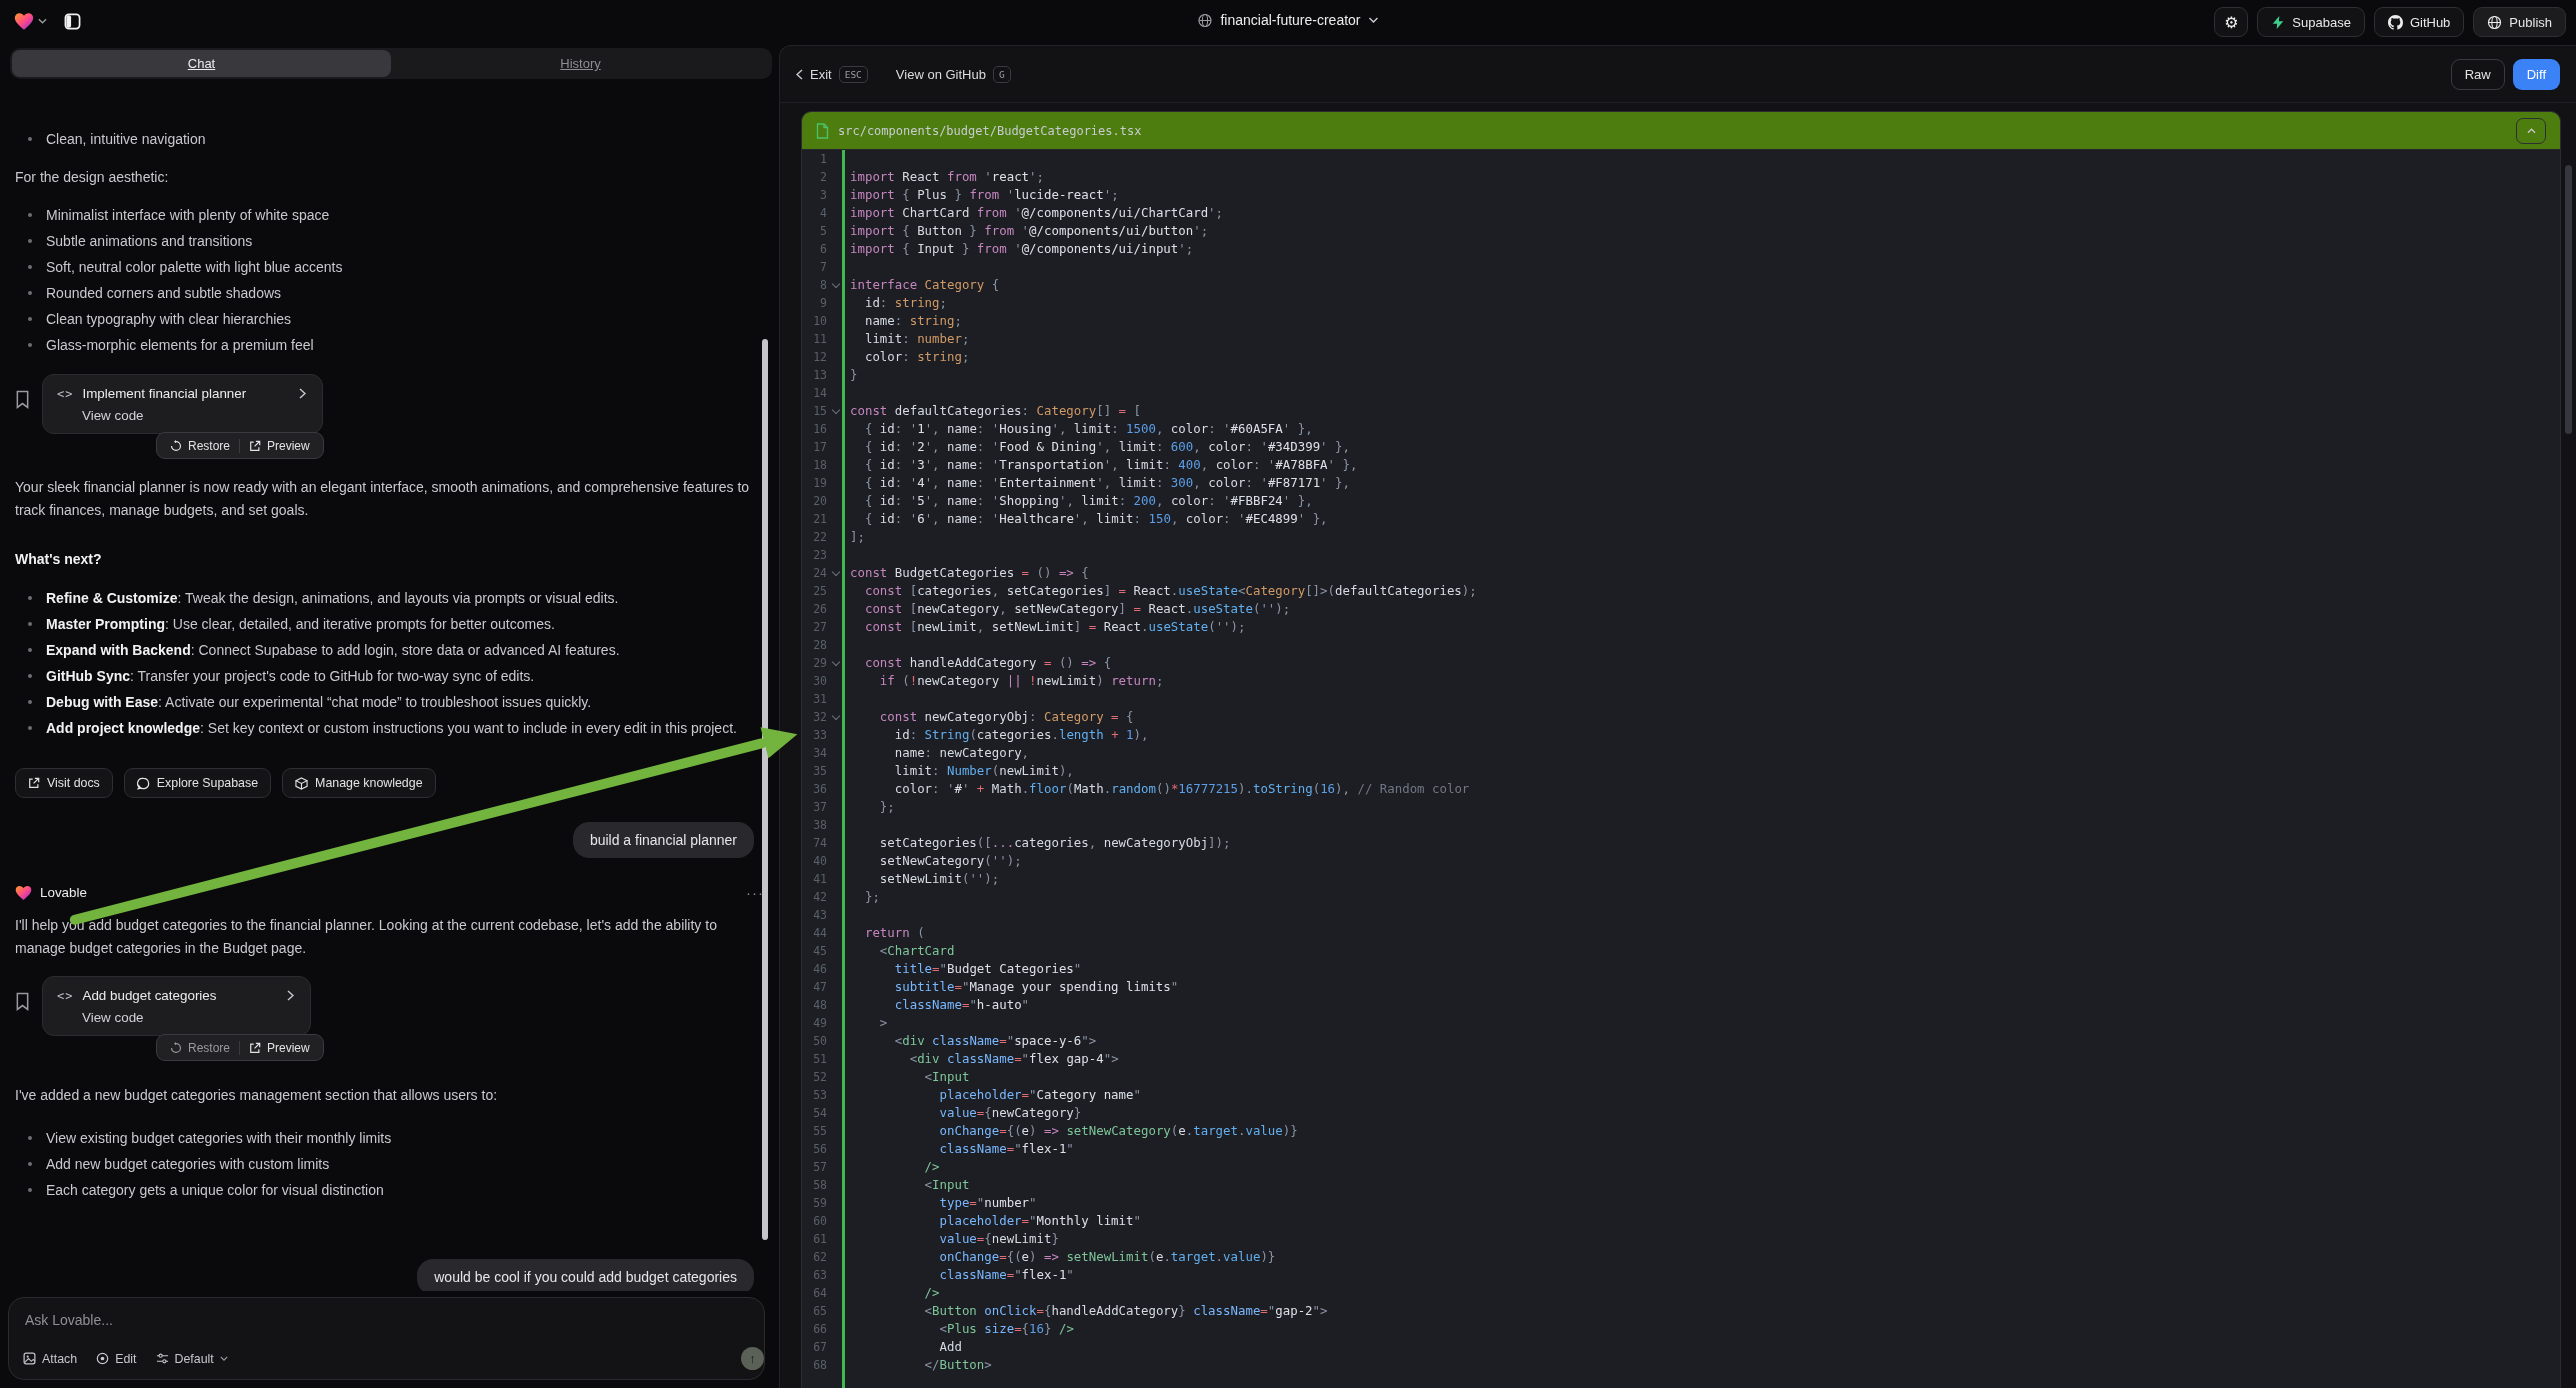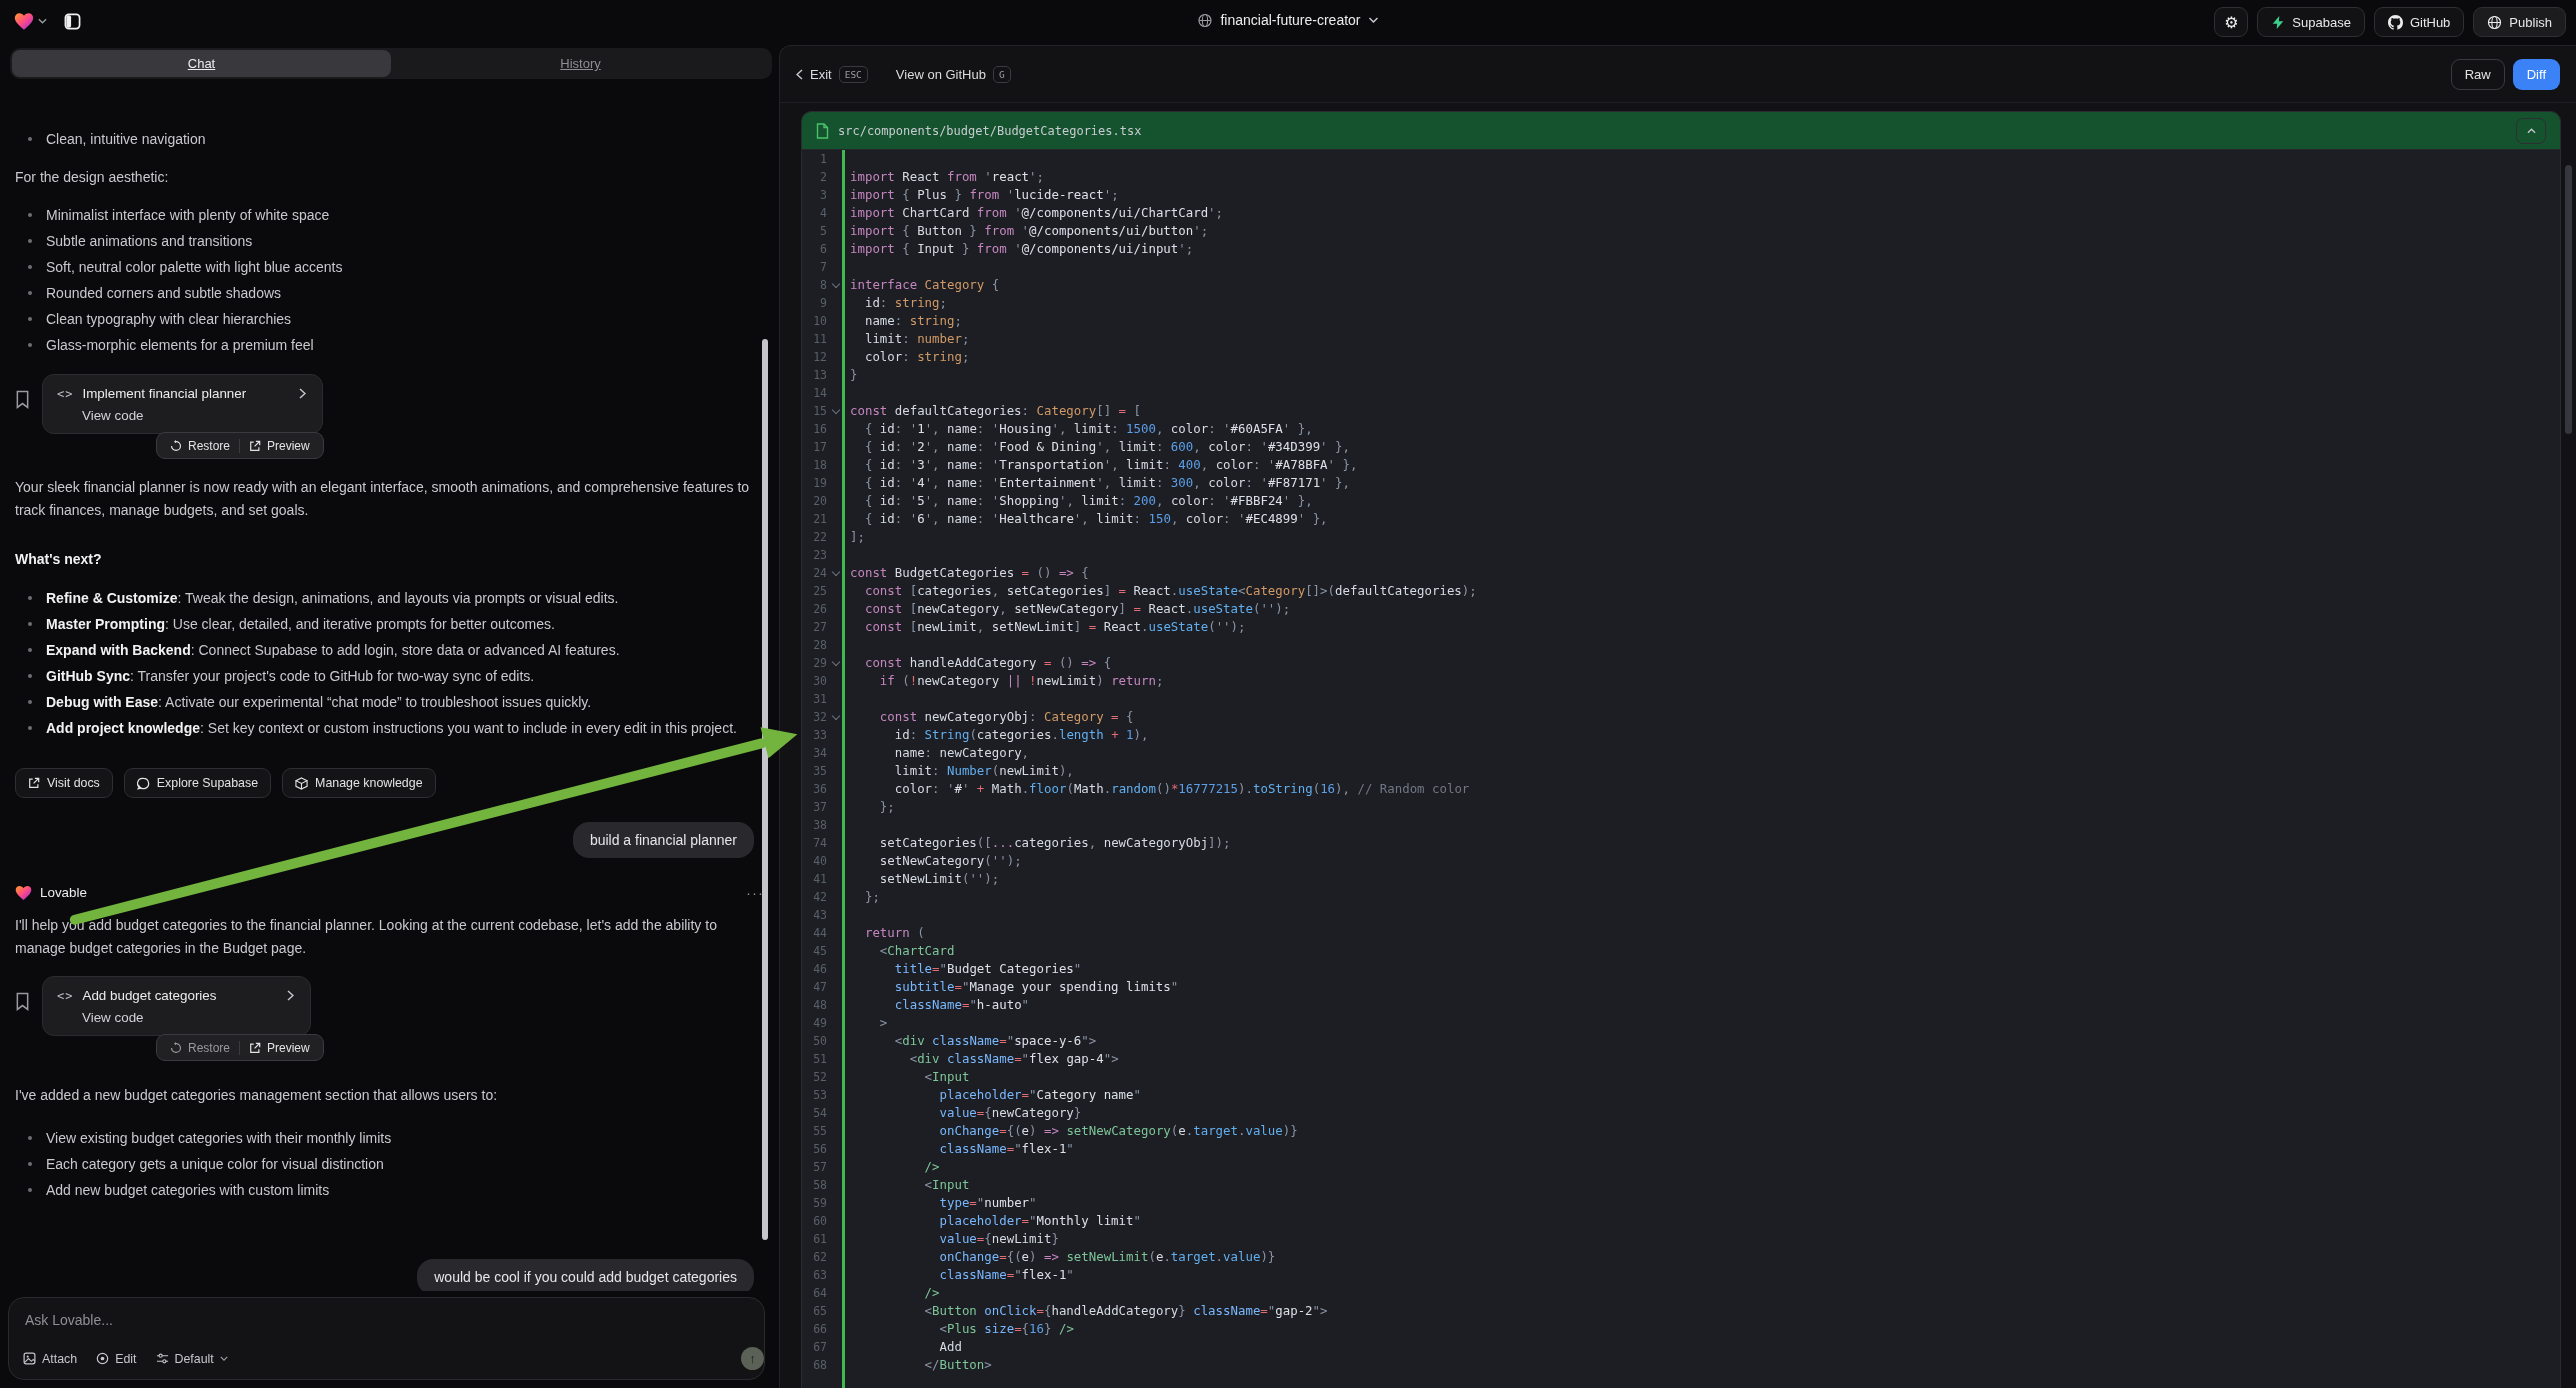--- a/index.html
+++ b/index.html
@@ -61,21 +61,21 @@
   
   .code-panel { position:absolute; left:779px; top:45px; right:0; bottom:0; background:#121215; border-top-left-radius:12px; border-left:1px solid #232327; border-top:1px solid #232327; }
   .code-header { position:absolute; left:0; right:0; top:0; height:57px; border-bottom:1px solid #202024; display:flex; align-items:center; padding:0 16px; gap:10px; }
   .hdr-link { display:flex; align-items:center; gap:7px; font-size:13px; color:#dcdcdf; cursor:pointer; }
   .key-badge { font-family:"DejaVu Sans Mono", monospace; font-size:9.5px; color:#9b9ba2; border:1px solid #3a3a40; border-radius:5px; padding:2px 5px; }
   .hdr-right { margin-left:auto; display:flex; gap:8px; }
   .raw-btn { height:31px; padding:0 13px; border:1px solid #3a3a40; border-radius:9px; background:transparent; color:#e3e3e6; font-size:13px; cursor:pointer; }
   .diff-btn { height:31px; padding:0 14px; border:none; border-radius:9px; background:var(--accent-blue); color:#fff; font-size:13px; cursor:pointer; }
 
   .file-card { position:absolute; left:21px; right:15px; top:65px; bottom:-10px; background:#1c1e23; border:1px solid #2b2c31; border-radius:10px; overflow:hidden; }
-  .file-card-header { height:38px; background:#14532d; border-bottom:1px solid #26272c; display:flex; align-items:center; padding:0 14px; gap:9px; }
+  .file-card-header { height:38px; background:#4d7c0f; border-bottom:1px solid #26272c; display:flex; align-items:center; padding:0 14px; gap:9px; }
   .file-path { font-family:"DejaVu Sans Mono", monospace; font-size:12px; color:#c9ccd3; }
   .collapse-btn { margin-left:auto; width:30px; height:26px; border:1px solid #2e2f34; border-radius:7px; display:flex; align-items:center; justify-content:center; cursor:pointer; }
 
   .code-body { position:absolute; left:0; right:0; top:38px; bottom:0; font-family:"DejaVu Sans Mono", monospace; font-size:12.4px; }
   .added-bar { position:absolute; left:40px; top:0; bottom:0; width:3px; background:var(--diff-added-green); z-index:2; }
   .cl { height:18px; line-height:18px; white-space:pre; display:flex; }
   .ln { width:34px; flex:0 0 34px; text-align:right; padding-right:9px; color:#596069; font-size:11.5px; position:relative; }
   .fold { position:absolute; right:-3px; top:5px; width:6px; height:6px; }
   .fold::after { content:""; position:absolute; left:0; top:0; width:5px; height:5px; border-left:1.5px solid #6b7280; border-bottom:1.5px solid #6b7280; transform:rotate(-45deg); }
   .ct { padding-left:14px; }
@@ -286,22 +286,22 @@
               </svg>
             <span>Preview</span>
           </div>
         </div>
       </div>
     </div>
 
     <p class="chat-para" style="margin-top:48px;">I've added a new budget categories management section that allows users to:</p>
     <ul class="bullets" id="added-bullets" style="margin-top:18px;">
         <li>View existing budget categories with their monthly limits</li>
+        <li>Add new budget categories with custom limits</li>
         <li>Each category gets a unique color for visual distinction</li>
-        <li>Add new budget categories with custom limits</li>
       </ul>
 
     <div class="user-bubble" style="margin-top:56px; margin-right:10px;">would be cool if you could add budget categories</div>
   </div>
 
   <div class="chat-scrollbar"></div>
 
   <div class="composer">
     <input type="text" placeholder="Ask Lovable..." style="">
     <div class="composer-row">

